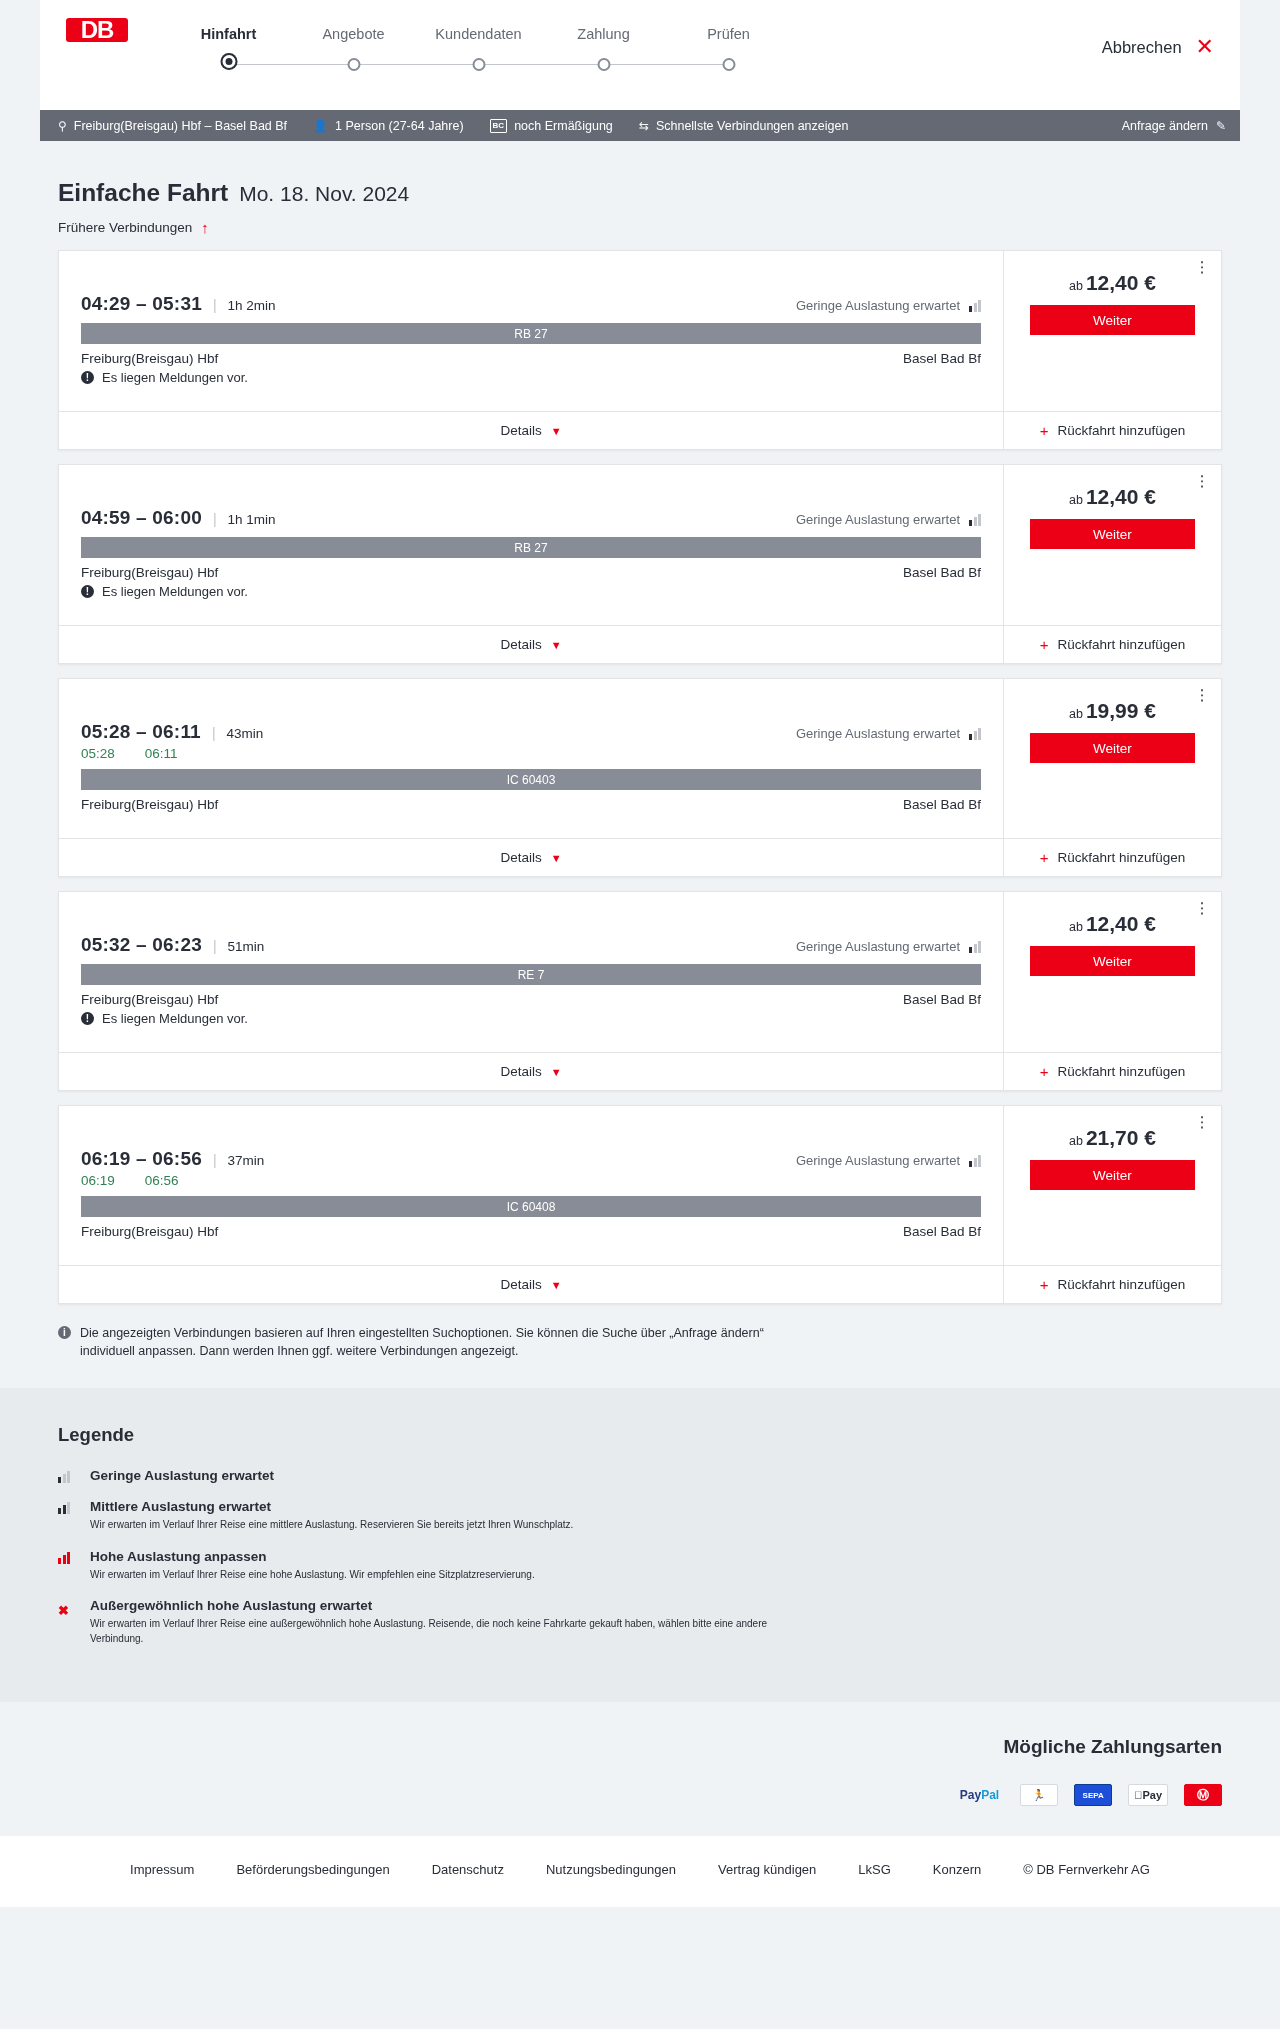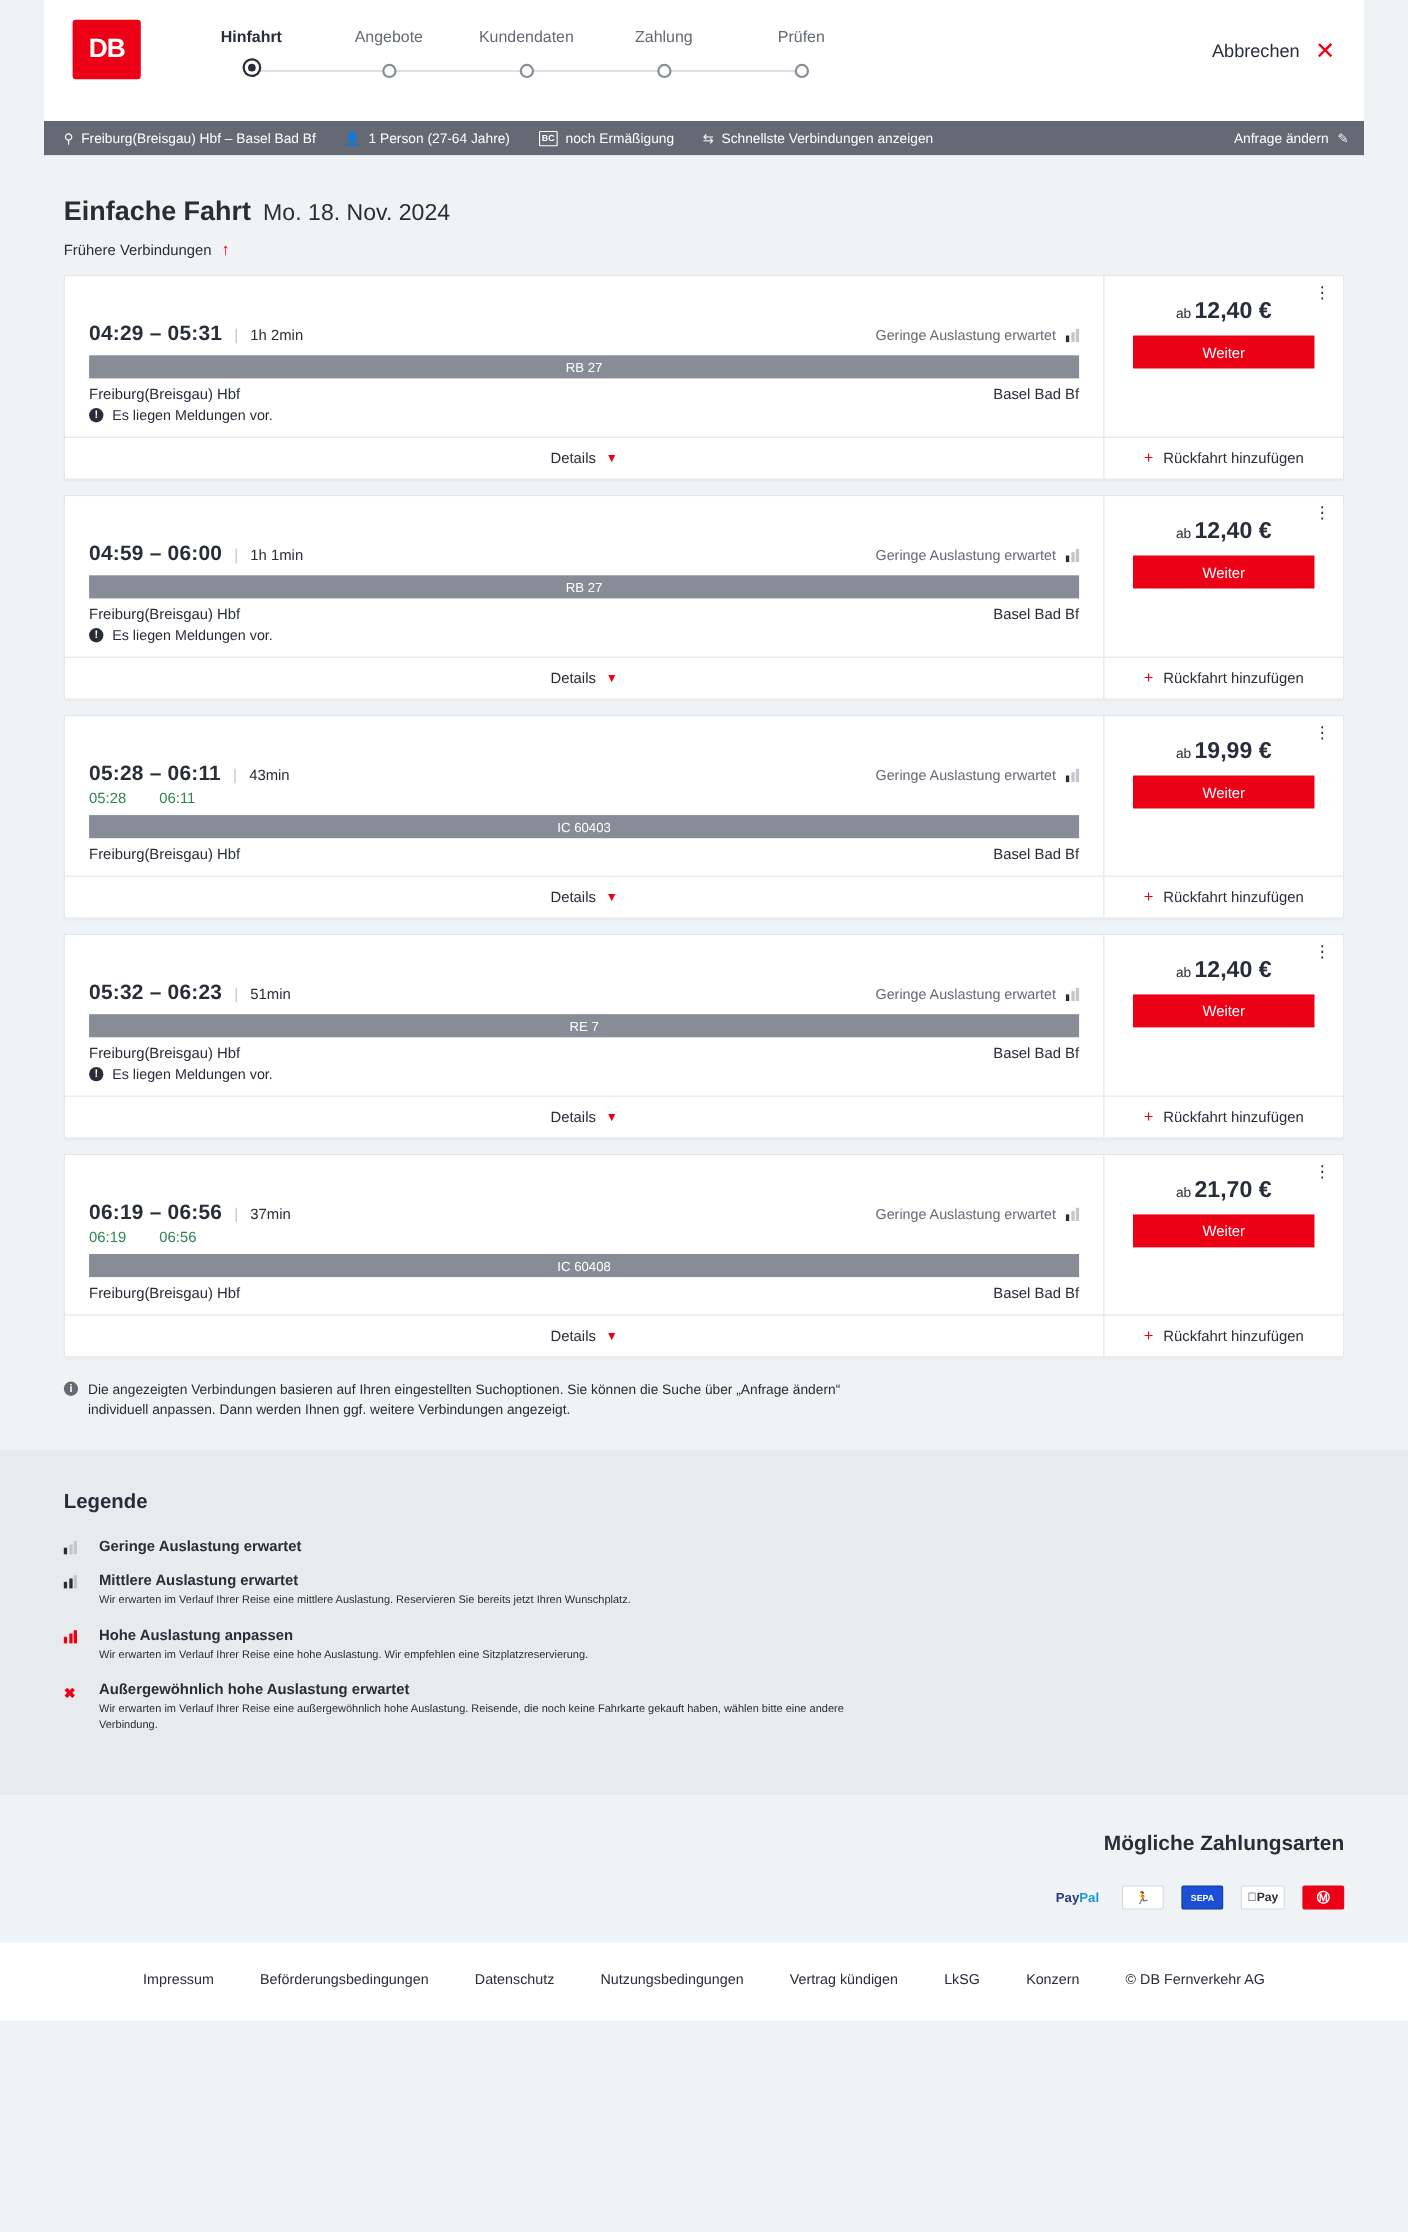--- a/index.html
+++ b/index.html
@@ -16,21 +16,21 @@
   
   .topbar {
     background:#fff;
     margin:0 40px;
     height:110px;
     display:flex; align-items:flex-start;
     padding:18px 26px 0 26px;
     position:relative;
   }
   .db-logo {
-    width:62px; height:54px; background:#ec0016; border-radius:3px;
+    width:62px; height:24px; background:#ec0016; border-radius:3px;
     display:flex; align-items:center; justify-content:center;
     color:#fff; font-weight:bold; font-size:24px; letter-spacing:-1px;
     font-family:"Liberation Sans", sans-serif;
     margin-right:38px;
   }
   .stepper { display:flex; flex:0 0 auto; padding-top:8px; }
   .step { width:125px; text-align:center; position:relative; }
   .step .lbl { font-size:14.5px; color:#646973; white-space:nowrap; }
   .step.active .lbl { color:#282d37; font-weight:bold; }
   .step .dotwrap { height:26px; margin-top:12px; position:relative; }
@@ -128,21 +128,21 @@
   }
   .notice {
     display:flex; align-items:center; gap:8px;
     padding:4px 22px 0 22px; font-size:13px;
   }
   .notice .i {
     width:13px; height:13px; border-radius:50%; background:#282d37; color:#fff;
     font-size:10px; line-height:13px; text-align:center; font-weight:bold; flex:0 0 auto;
   }
   .details-row {
-    margin-top:12px; border-top:1px solid #e3e4e6;
+    margin-top:26px; border-top:1px solid #e3e4e6;
     height:38px; display:flex; align-items:center; justify-content:center;
     gap:9px; font-size:13.5px; cursor:pointer;
   }
   .chev { color:#ec0016; font-size:11px; }
 
   .price-block {
     flex:1 1 auto; padding:20px 16px 0 16px; text-align:center;
     display:flex; flex-direction:column; align-items:center; justify-content:flex-start;
   }
   .price { font-size:21px; font-weight:bold; }

